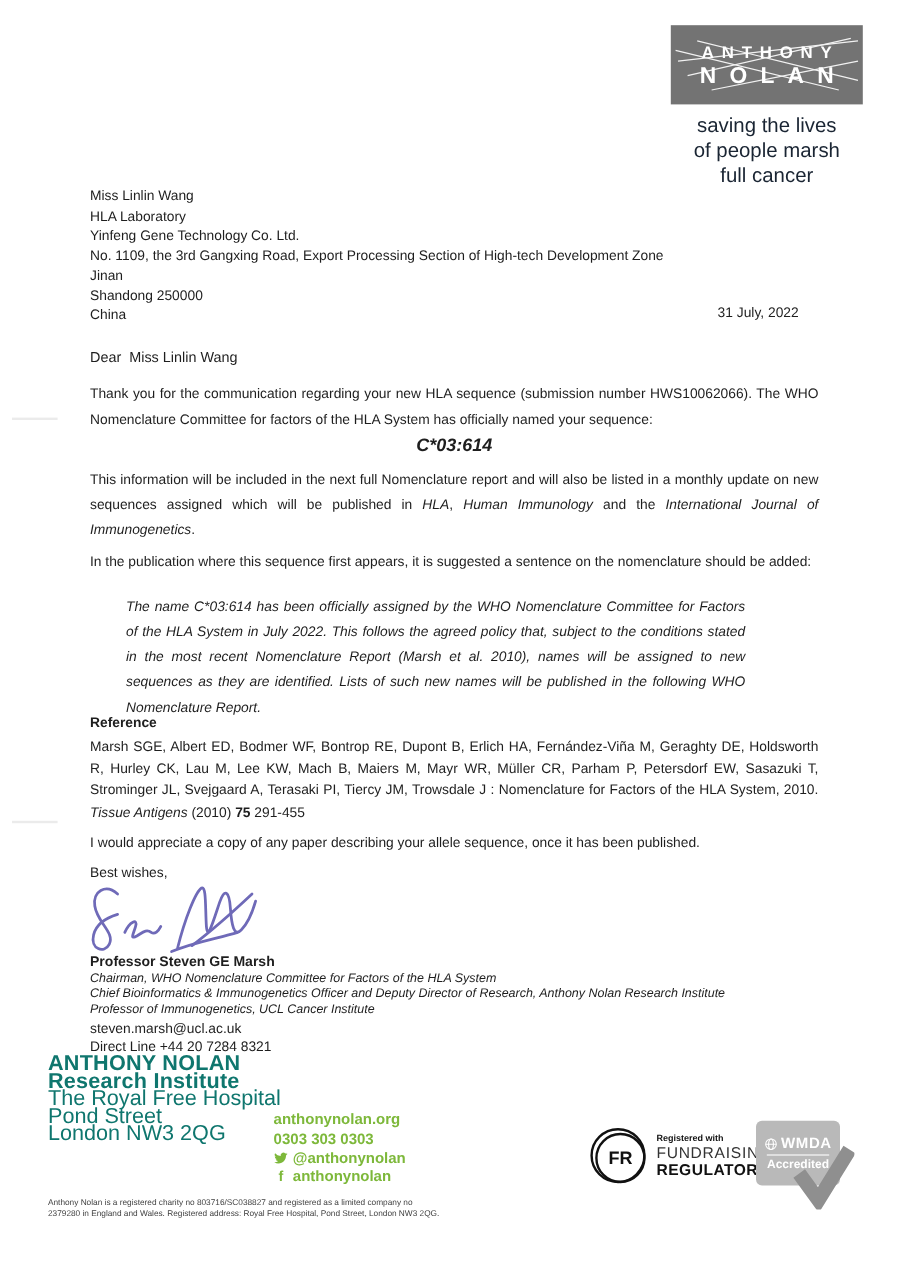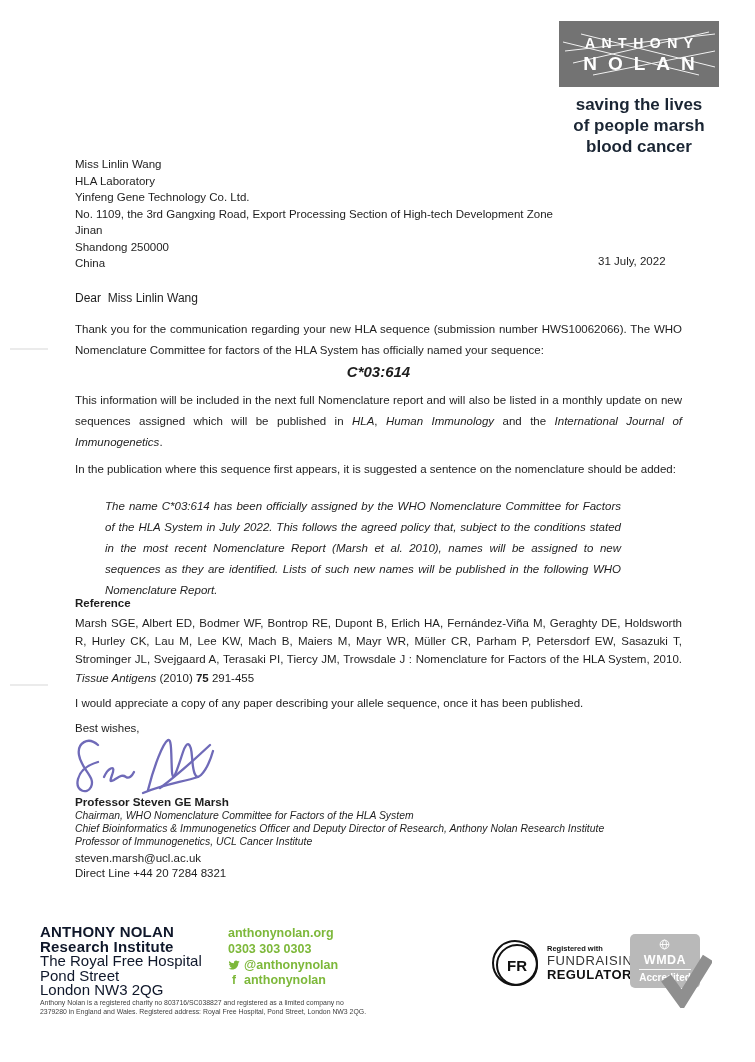--- a/index.html
+++ b/index.html
@@ -9,21 +9,21 @@
   
   .fold-mark{position:absolute;left:10px;width:38px;height:2px;background:#ebebeb;}
 
   
   .logo-box{position:absolute;left:559px;top:21px;width:160px;height:66px;background:#737373;
             display:flex;flex-direction:column;align-items:center;justify-content:center;}
   .logo-lines{position:absolute;left:0;top:0;}
   .logo-word1{position:relative;color:#fff;font-weight:bold;font-size:14px;letter-spacing:6.5px;text-indent:6.5px;line-height:16px;}
   .logo-word2{position:relative;color:#fff;font-weight:bold;font-size:19px;letter-spacing:11px;text-indent:11px;line-height:21px;margin-top:2px;}
   .tagline{position:absolute;left:549px;top:94px;width:180px;text-align:center;
-           color:#1a2533;font-weight:bold;font-size:17px;line-height:21px;}
+           color:#1a2533;font-weight:normal;font-size:17px;line-height:21px;}
 
   
   .recipient{position:absolute;left:75px;top:156px;font-size:11.5px;line-height:16.5px;}
   .date{position:absolute;left:598px;top:255px;font-size:11.5px;}
   .salutation{position:absolute;left:75px;top:291px;font-size:12px;white-space:pre-wrap;}
   .para{position:absolute;left:75px;width:607px;font-size:11.5px;line-height:21px;text-align:justify;}
   .p1{top:319px;}
   .allele{position:absolute;left:75px;top:363px;width:607px;text-align:center;
           font-size:15px;font-weight:bold;font-style:italic;}
   .p2{top:390px;}
@@ -38,40 +38,40 @@
   .bd{font-weight:bold;}
 
   .signature{position:absolute;left:70px;top:732px;}
 
   .signer{position:absolute;left:75px;top:795px;}
   .signer-name{font-size:11.7px;font-weight:bold;line-height:14px;}
   .signer-title{font-size:10.4px;font-style:italic;line-height:13px;}
   .contact{position:absolute;left:75px;top:851px;font-size:11.5px;line-height:14.5px;}
 
   
-  .f-left{position:absolute;left:40px;top:925px;color:#0f172a;font-size:15px;line-height:14.5px;}
+  .f-left{position:absolute;left:40px;top:879px;color:#0f766e;font-size:18px;line-height:14.5px;}
   .f-left .org{font-weight:bold;letter-spacing:0.2px;}
   .f-mid{position:absolute;left:228px;top:926px;font-weight:bold;font-size:12.5px;line-height:15.8px;}
   .green{color:#7db83a;}
   .social-row{display:flex;align-items:center;gap:4px;}
   .tw-icon{width:12px;height:12px;}
   .fb-glyph{font-size:12px;font-weight:bold;width:12px;text-align:center;}
 
   .fr-logo{position:absolute;left:492px;top:940px;display:flex;align-items:center;gap:9px;color:#111;}
   .fr-circle{width:46px;height:46px;border:2.5px solid #111;border-radius:50%;padding:2px;box-sizing:border-box;}
   .fr-inner{width:100%;height:100%;border:2px solid #111;border-radius:50%;
             display:flex;align-items:center;justify-content:center;font-weight:bold;font-size:15px;}
   .fr-text{line-height:1;}
   .fr-reg{font-size:7.5px;font-weight:bold;margin-bottom:2px;}
   .fr-fund{font-size:13px;letter-spacing:0.6px;color:#333;margin-bottom:1px;}
   .fr-regu{font-size:13px;font-weight:bold;letter-spacing:0.4px;}
 
   .wmda{position:absolute;left:630px;top:934px;width:70px;height:54px;background:#b9b9b9;border-radius:5px;
         color:#fff;display:flex;flex-direction:column;align-items:center;justify-content:center;gap:2px;}
-  .wmda-top{display:flex;align-items:center;gap:3px;font-weight:bold;font-size:12.5px;letter-spacing:0.5px;flex-direction:column;}
+  .wmda-top{display:flex;align-items:center;gap:3px;font-weight:bold;font-size:12.5px;letter-spacing:0.5px;}
   .wmda-divider{width:52px;height:1px;background:#ffffff;opacity:0.9;}
   .wmda-acc{font-size:10px;font-weight:bold;}
   .wmda-check{position:absolute;left:660px;top:950px;}
 
   .legal{position:absolute;left:40px;top:999px;font-size:6.9px;line-height:8.6px;color:#3f3f3f;}
 </style>
 </head>
 <body>
 
 <div class="page">
@@ -88,21 +88,21 @@
         <line x1="4" y1="21" x2="140" y2="54"></line>
         <line x1="34" y1="54" x2="156" y2="30"></line>
       </g>
     </svg>
     <div class="logo-word1">ANTHONY</div>
     <div class="logo-word2">NOLAN</div>
   </div>
   <div class="tagline">
     <div>saving the lives</div>
     <div>of people marsh</div>
-    <div>blood cancer</div>
+    <div>full cancer</div>
   </div>
 
   <div class="recipient">
     <div>Miss Linlin Wang</div>
     <div>HLA Laboratory</div>
     <div>Yinfeng Gene Technology Co. Ltd.</div>
     <div>No. 1109, the 3rd Gangxing Road, Export Processing Section of High-tech Development Zone</div>
     <div>Jinan</div>
     <div>Shandong 250000</div>
     <div>China</div>

